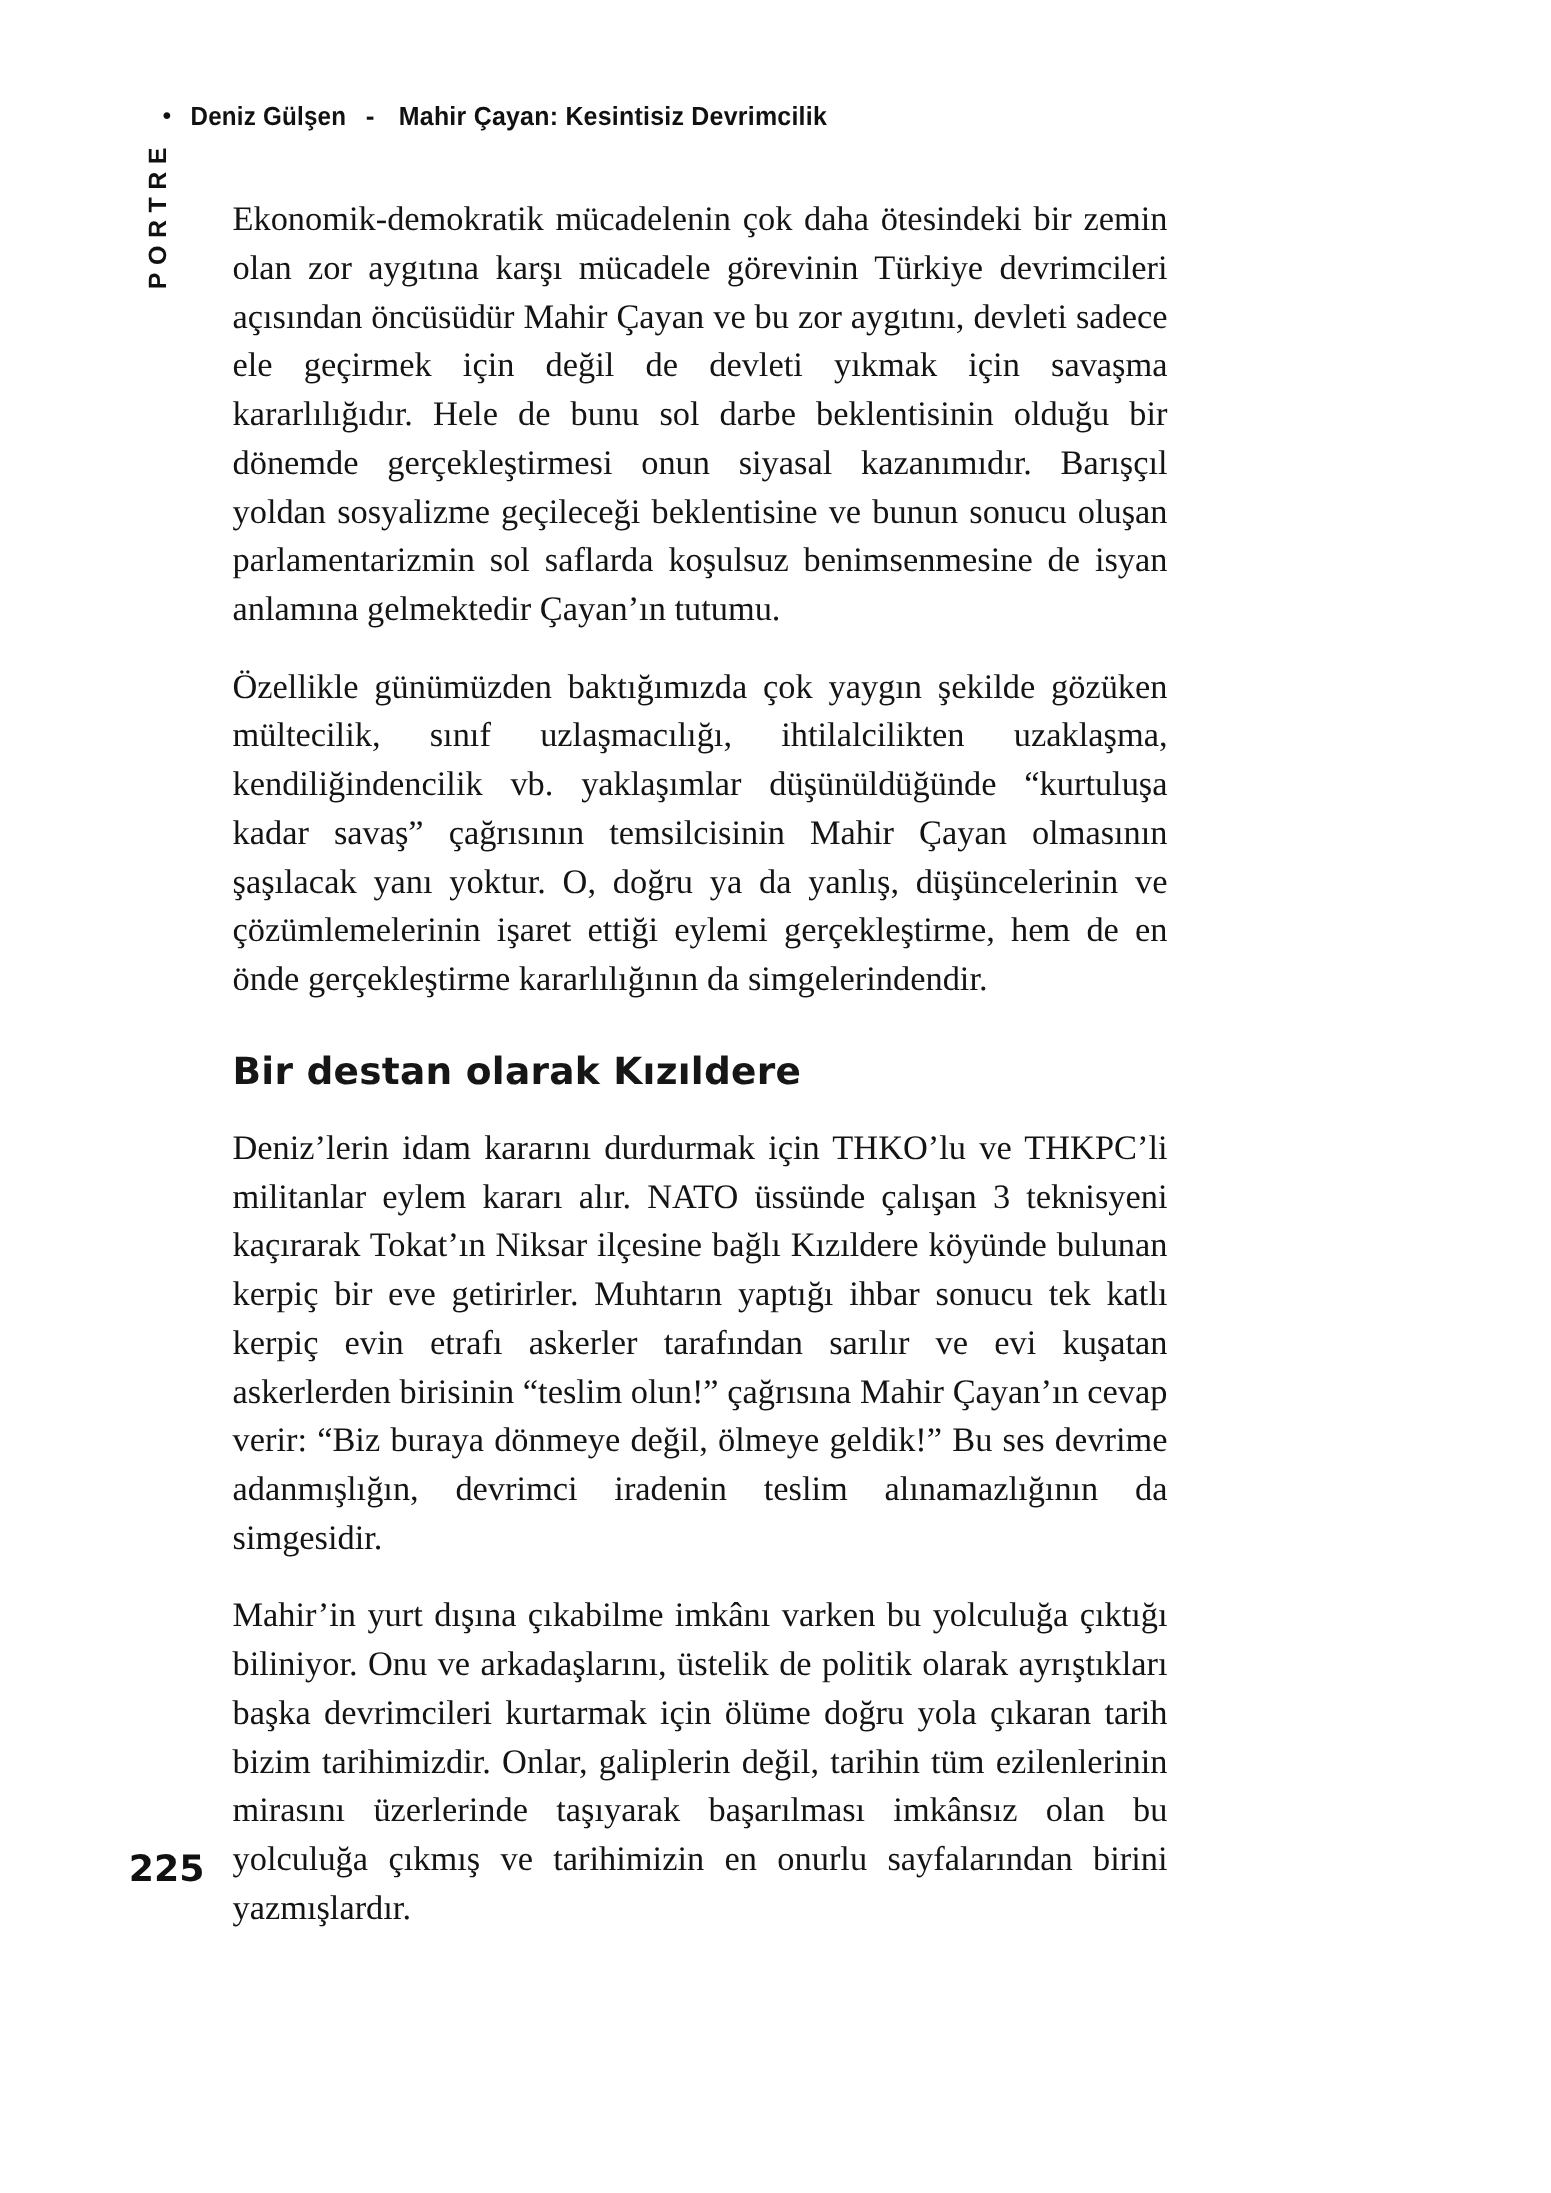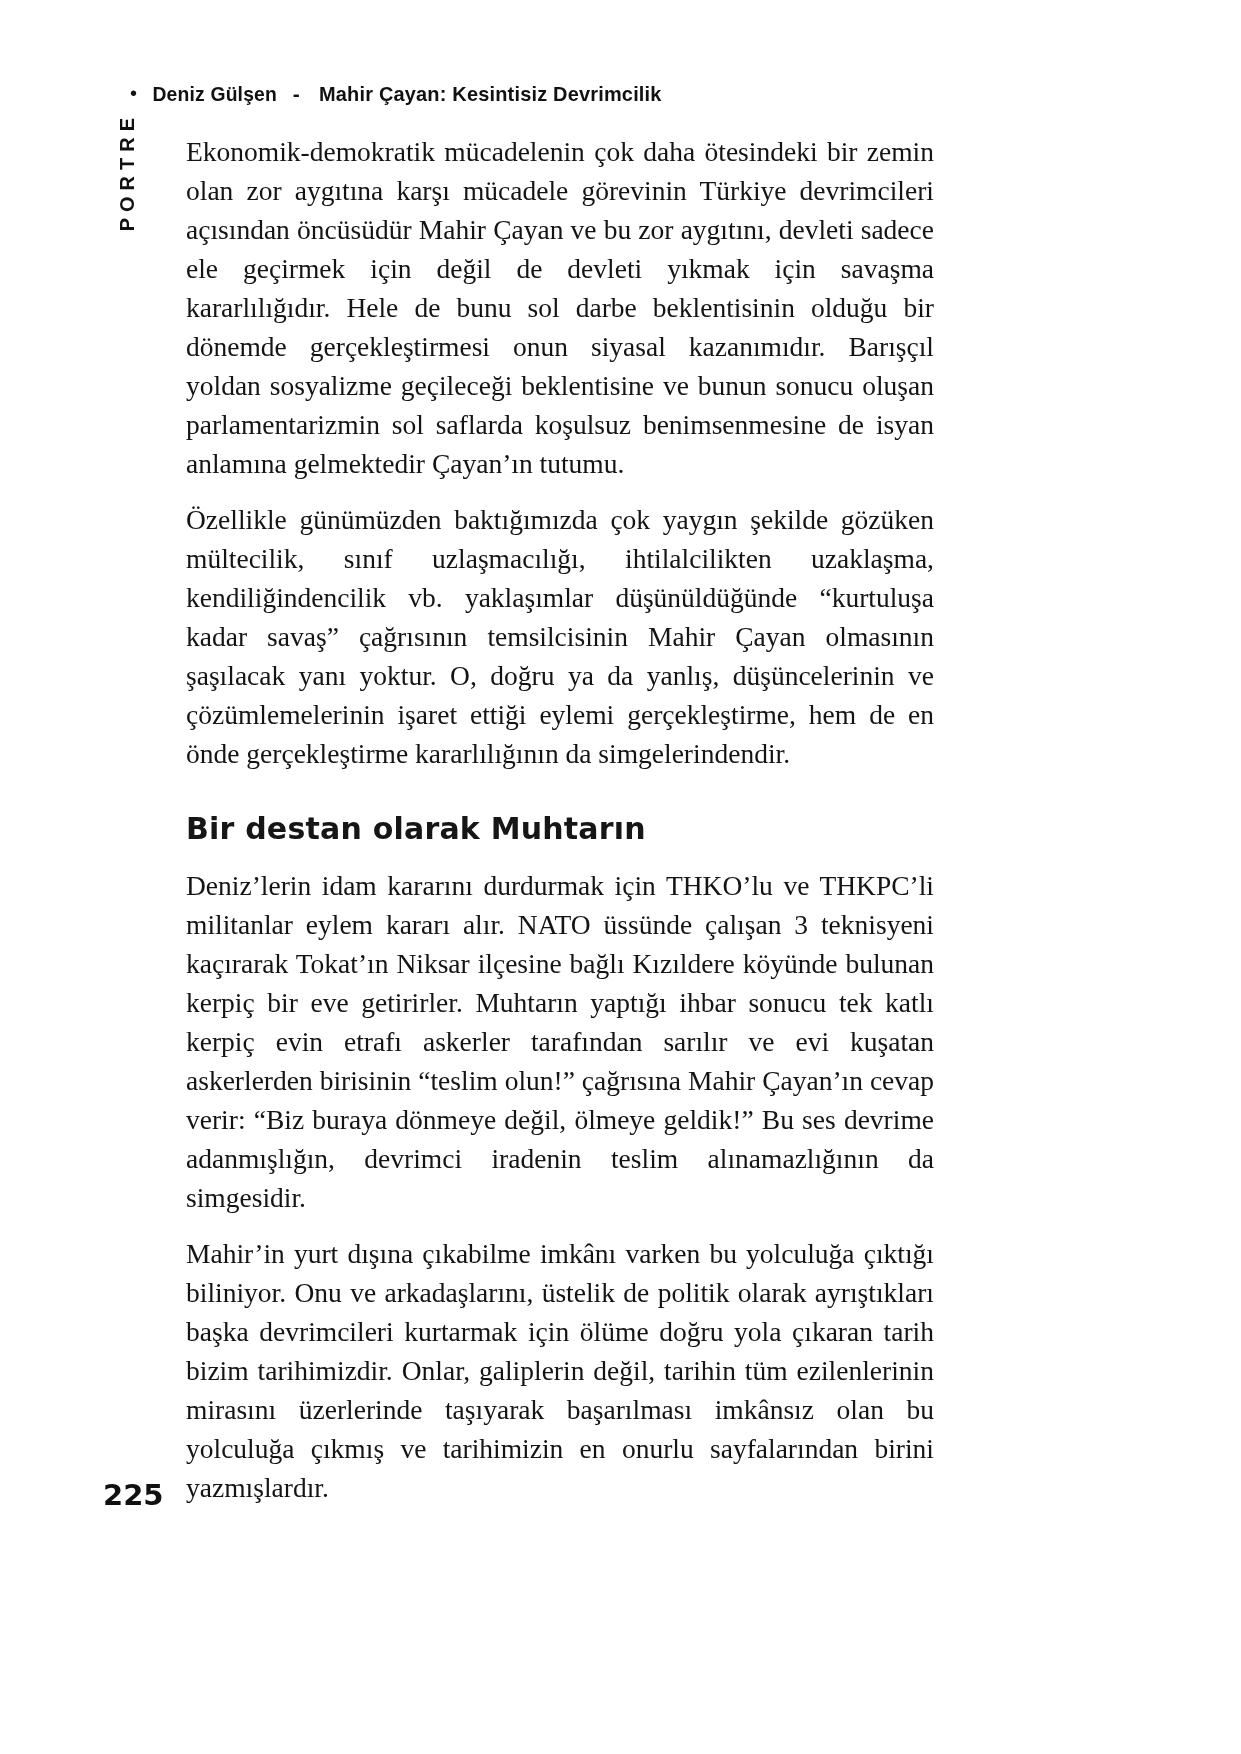--- a/index.html
+++ b/index.html
@@ -77,20 +77,21 @@
 
   .body-paragraph {
     font-family: "Liberation Serif", "DejaVu Serif", serif;
     font-size: 27.5px;
     line-height: 39px;
     text-align: justify;
     hyphens: auto;
     -webkit-hyphens: auto;
     color: #141414;
     margin-bottom: 17px;
+    margin-top: 23px;
   }
 
   .section-heading {
     font-family: "DejaVu Sans", "Liberation Sans", sans-serif;
     font-weight: 700;
     font-size: 30px;
     letter-spacing: 0.2px;
     color: #161616;
     margin-top: 38px;
     margin-bottom: 20px;
@@ -117,20 +118,20 @@
     <span class="author">Deniz Gülşen</span>
     <span class="dash">-</span>
     <span class="book-title">Mahir Çayan: Kesintisiz Devrimcilik</span>
   </div>
 
   <div class="portre-label">PORTRE</div>
 
   <div class="text-column">
     <p class="body-paragraph">Ekonomik-demokratik mücadelenin çok daha ötesindeki bir zemin olan zor aygıtına karşı mücadele görevinin Türkiye devrimcileri açısından öncüsüdür Mahir Çayan ve bu zor aygıtını, devleti sadece ele geçirmek için değil de devleti yıkmak için savaşma kararlılığıdır. Hele de bunu sol darbe beklentisinin olduğu bir dönemde gerçekleştirmesi onun siyasal kazanımıdır. Barışçıl yoldan sosyalizme geçileceği beklentisine ve bunun sonucu oluşan parlamentarizmin sol saflarda koşulsuz benimsenmesine de isyan anlamına gelmektedir Çayan’ın tutumu.</p>
     <p class="body-paragraph">Özellikle günümüzden baktığımızda çok yaygın şekilde gözüken mültecilik, sınıf uzlaşmacılığı, ihtilalcilikten uzaklaşma, kendiliğindencilik vb. yaklaşımlar düşünüldüğünde “kurtuluşa kadar savaş” çağrısının temsilcisinin Mahir Çayan olmasının şaşılacak yanı yoktur. O, doğru ya da yanlış, düşüncelerinin ve çözümlemelerinin işaret ettiği eylemi gerçekleştirme, hem de en önde gerçekleştirme kararlılığının da simgelerindendir.</p>
-    <h2 class="section-heading">Bir destan olarak Muhtarın</h2>
+    <h2 class="section-heading">Bir destan olarak Kızıldere</h2>
     <p class="body-paragraph">Deniz’lerin idam kararını durdurmak için THKO’lu ve THKPC’li militanlar eylem kararı alır. NATO üssünde çalışan 3 teknisyeni kaçırarak Tokat’ın Niksar ilçesine bağlı Kızıldere köyünde bulunan kerpiç bir eve getirirler. Muhtarın yaptığı ihbar sonucu tek katlı kerpiç evin etrafı askerler tarafından sarılır ve evi kuşatan askerlerden birisinin “teslim olun!” çağrısına Mahir Çayan’ın cevap verir: “Biz buraya dönmeye değil, ölmeye geldik!” Bu ses devrime adanmışlığın, devrimci iradenin teslim alınamazlığının da simgesidir.</p>
     <p class="body-paragraph">Mahir’in yurt dışına çıkabilme imkânı varken bu yolculuğa çıktığı biliniyor. Onu ve arkadaşlarını, üstelik de politik olarak ayrıştıkları başka devrimcileri kurtarmak için ölüme doğru yola çıkaran tarih bizim tarihimizdir. Onlar, galiplerin değil, tarihin tüm ezilenlerinin mirasını üzerlerinde taşıyarak başarılması imkânsız olan bu yolculuğa çıkmış ve tarihimizin en onurlu sayfalarından birini yazmışlardır.</p>
   </div>
 
   <div class="page-number">225</div>
 
 </div>
 
 </body></html>

